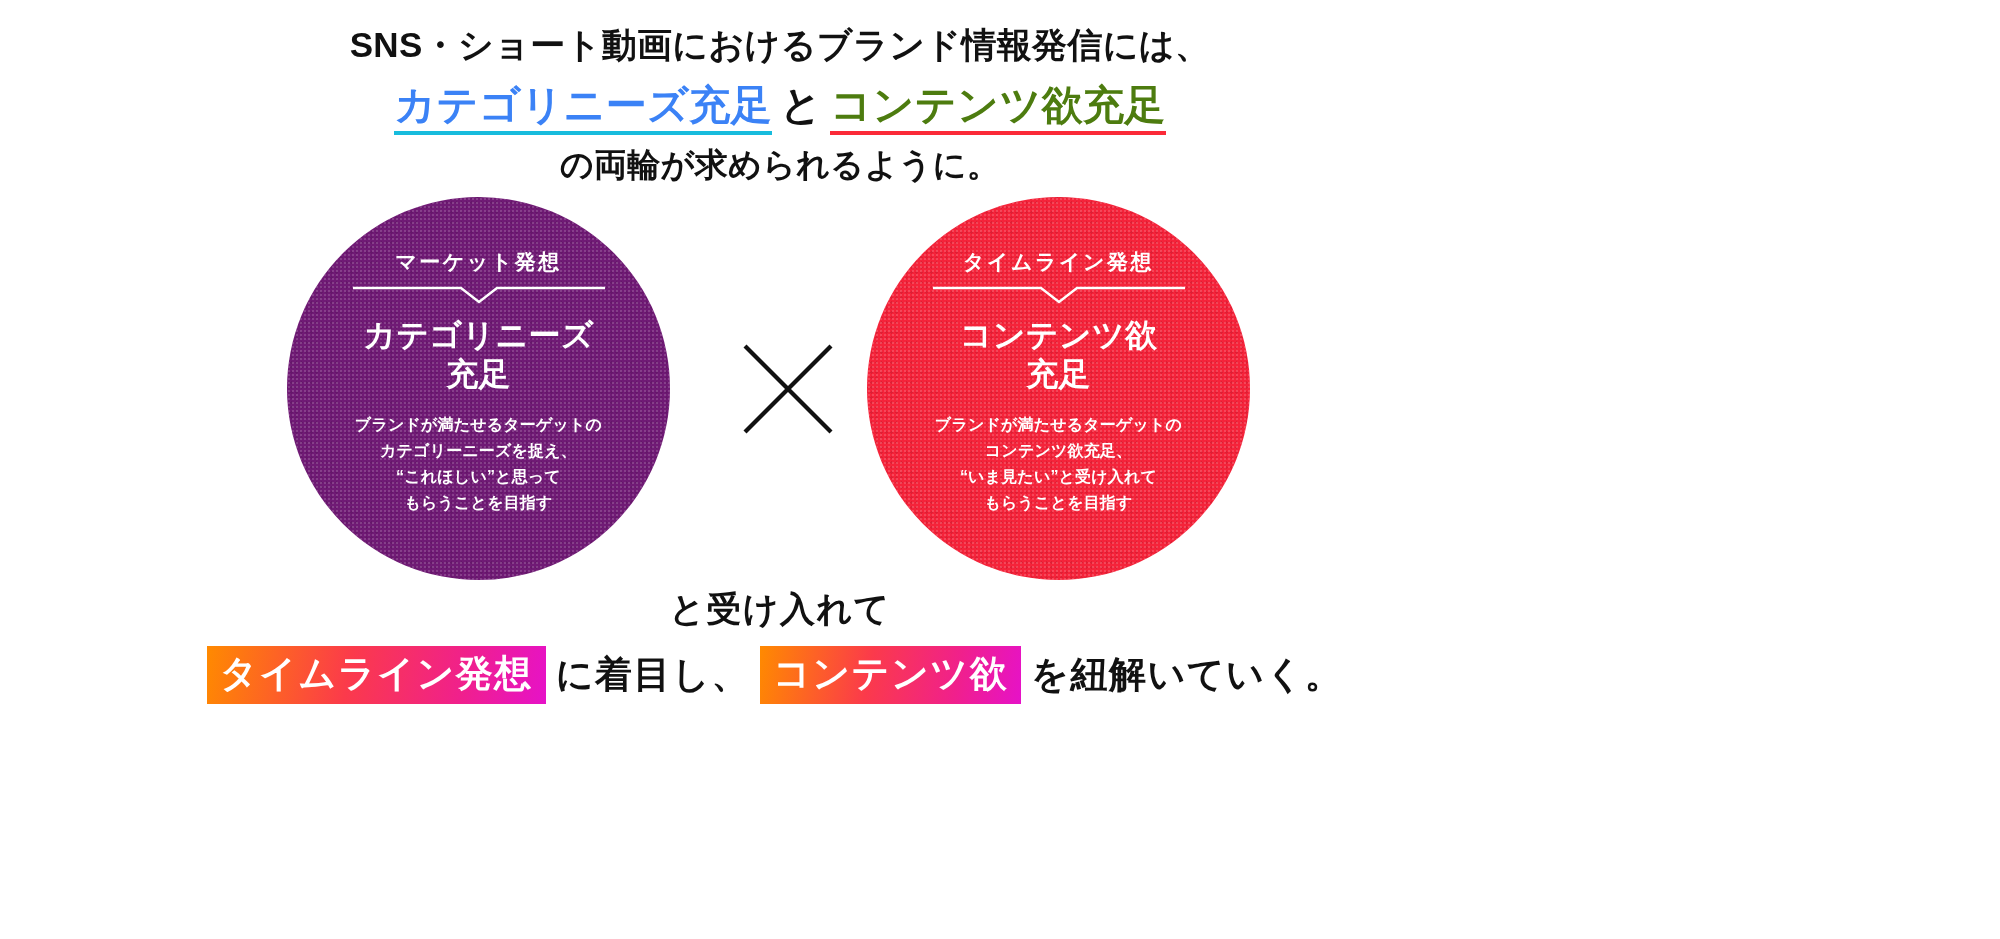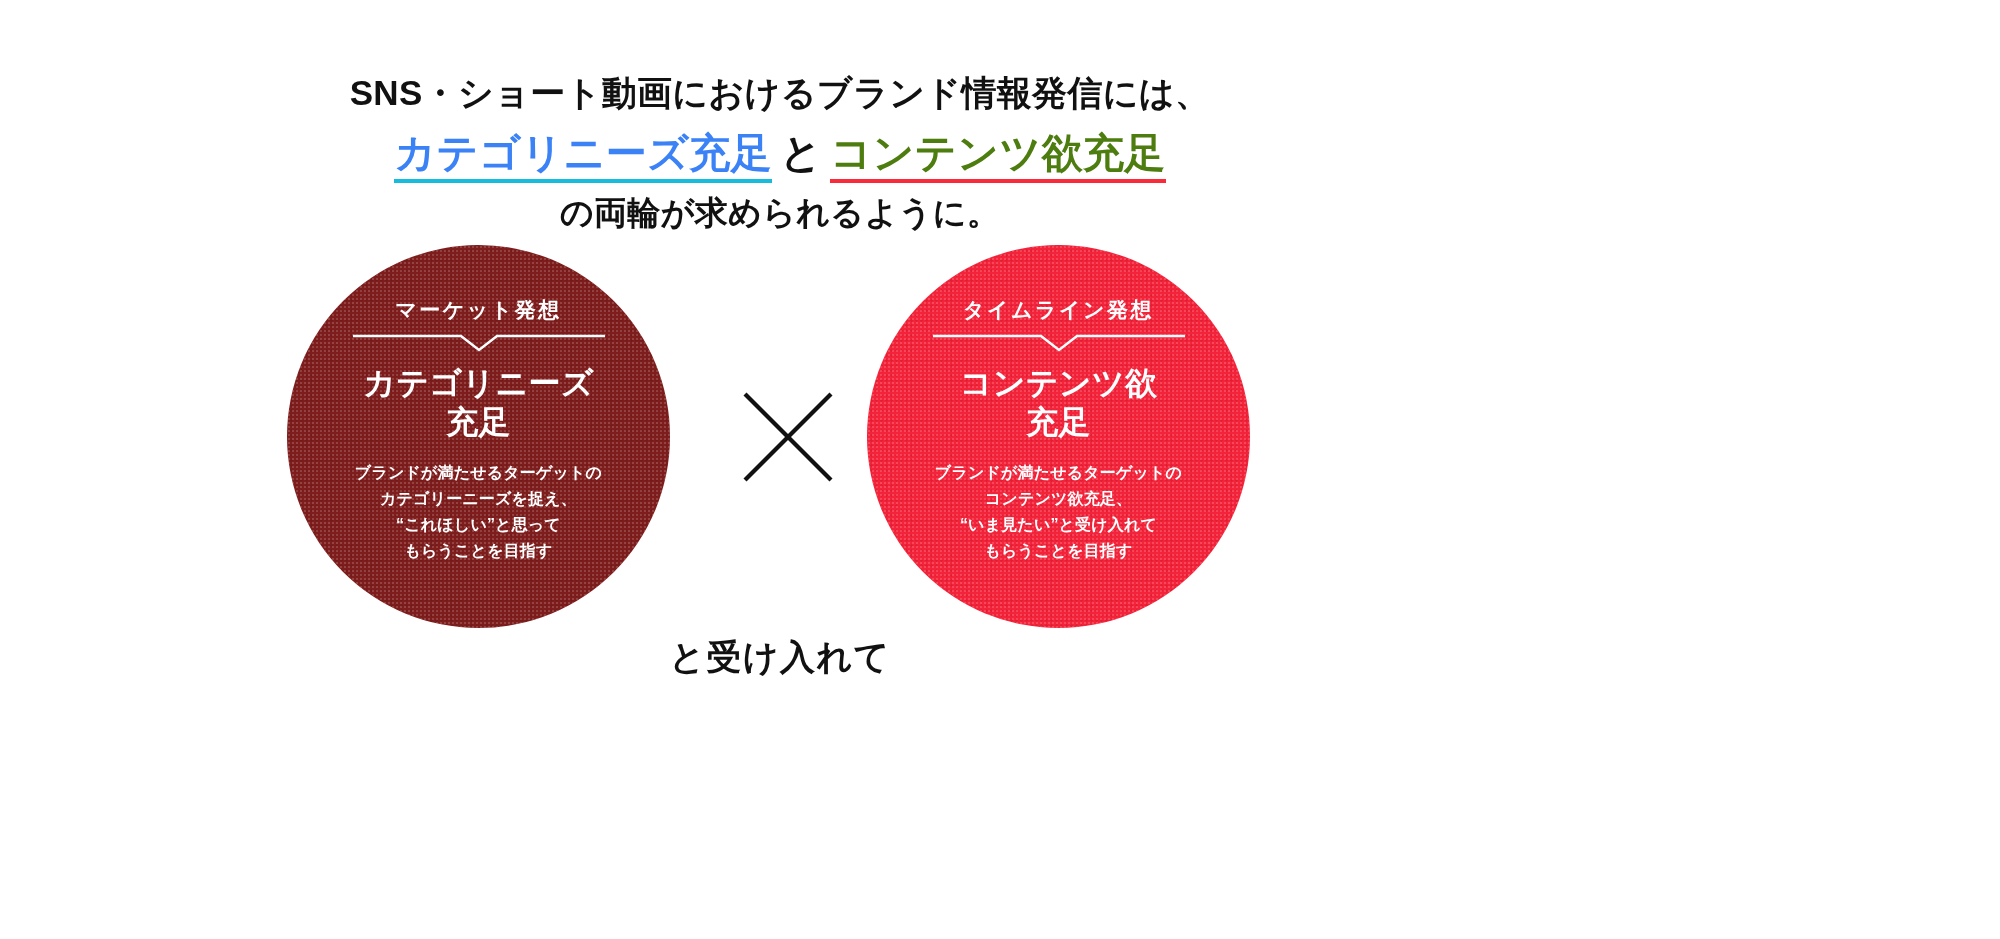--- a/index.html
+++ b/index.html
@@ -3,21 +3,21 @@
 <meta charset="utf-8">
 <style>
   html,body{margin:0;padding:0;}
   body{
     width:2000px;height:939px;
     background:#ffffff;
     font-family:"Liberation Sans","DejaVu Sans",sans-serif;
     overflow:hidden;
     position:relative;
   }
-  .slide{position:relative;width:2000px;height:785px;background:#fff;margin-top:48px;}
+  .slide{position:relative;width:2000px;height:785px;background:#fff;}
 
   
   .headline{
     position:absolute;left:0;top:22px;width:1560px;
     text-align:center;
     color:#111111;
     font-weight:bold;
     letter-spacing:.02em;
     line-height:1.32;
   }
@@ -58,21 +58,21 @@
     background-image:
       radial-gradient(rgba(255,255,255,.55) 1px, transparent 1.2px),
       radial-gradient(rgba(0,0,0,.30) 1px, transparent 1.2px);
     background-size:4px 4px, 5px 5px;
     background-position:0 0, 2px 3px;
   }
   .circle > *{position:relative;z-index:2;}
 
   #circle-cyan{
     left:287px;top:197px;width:383px;height:383px;
-    background:#7f1d1d;
+    background:#701a75;
   }
   #circle-red{
     left:867px;top:197px;width:383px;height:383px;
     background:#F5233A;
   }
 
   .c-label{
     margin-top:54px;
     font-size:21px;
     font-weight:bold;
@@ -181,15 +181,16 @@
     <div class="c-desc">
       <div>ブランドが満たせるターゲットの</div>
       <div>コンテンツ欲充足、</div>
       <div>“いま見たい”と受け入れて</div>
       <div>もらうことを目指す</div>
     </div>
   </div>
 
   <div class="bottom">
     <div class="bt-line1">と受け入れて</div>
+    <div class="bt-line2"><span class="chip">タイムライン発想</span><span class="bt-plain">に着目し、</span><span class="chip">コンテンツ欲</span><span class="bt-plain">を紐解いていく。</span></div>
   </div>
 
 </div>
 
 </body></html>

